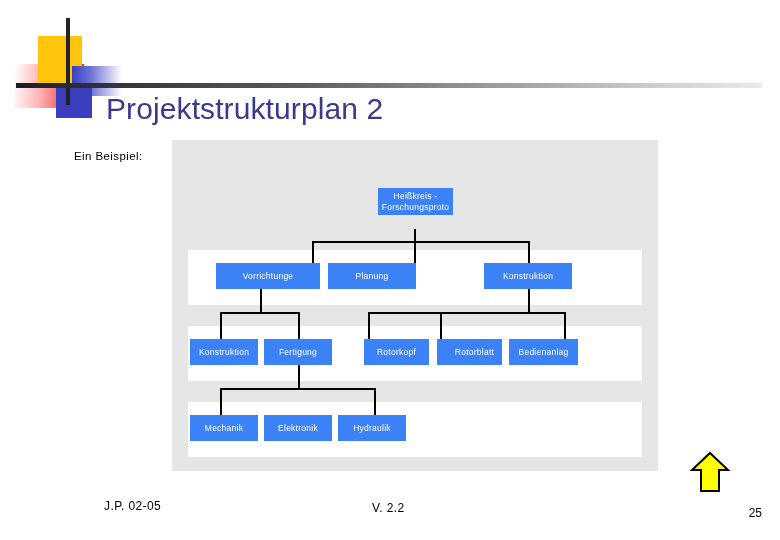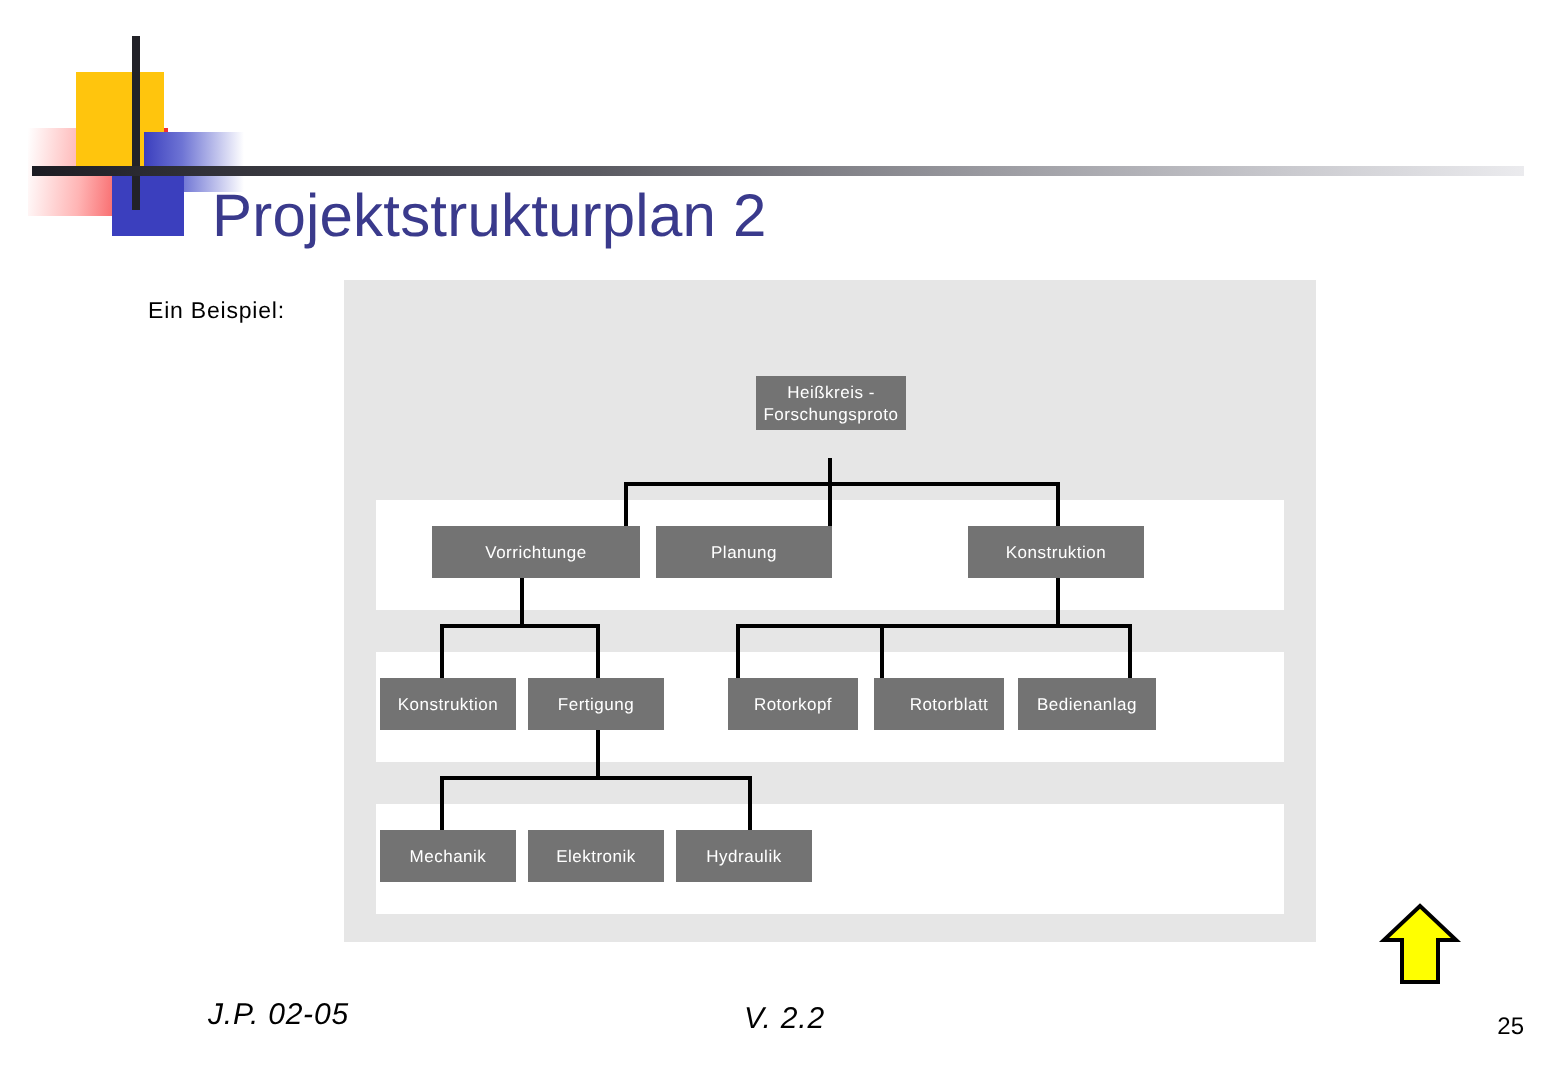--- a/index.html
+++ b/index.html
@@ -33,30 +33,30 @@
 
   
   .panel{position:absolute;left:172px;top:140px;width:486px;height:331px;background:#e6e6e6;}
   .band{position:absolute;left:16px;width:454px;height:55px;background:#ffffff;}
   .band1{top:110px;}
   .band2{top:186px;}
   .band3{top:262px;}
 
   
   .chart{position:absolute;left:172px;top:140px;width:486px;height:331px;}
-  .node{position:absolute;background:#737373;color:#ffffff;
+  .node{position:absolute;background:#3b82f6;color:#ffffff;
         font-size:8.5px;line-height:10.5px;letter-spacing:.25px;
         display:flex;align-items:center;justify-content:center;text-align:center;
         box-sizing:border-box;padding:1px 2px;}
   .conn{position:absolute;background:#000000;}
   .vline{width:2px;}
   .hline{height:2px;}
 
   
-  .foot{position:absolute;font-size:15px;color:#000;letter-spacing:.4px;font-style:italic;}
+  .foot{position:absolute;font-size:12px;color:#000;letter-spacing:.4px;}
   .foot-left{left:104px;top:499px;}
   .foot-center{left:372px;top:501px;}
   .page-no{position:absolute;right:18px;top:506px;font-size:12px;color:#000;}
 
   
   .arrow{position:absolute;left:688px;top:450px;width:44px;height:44px;}
 </style>
 </head>
 <body>
 

